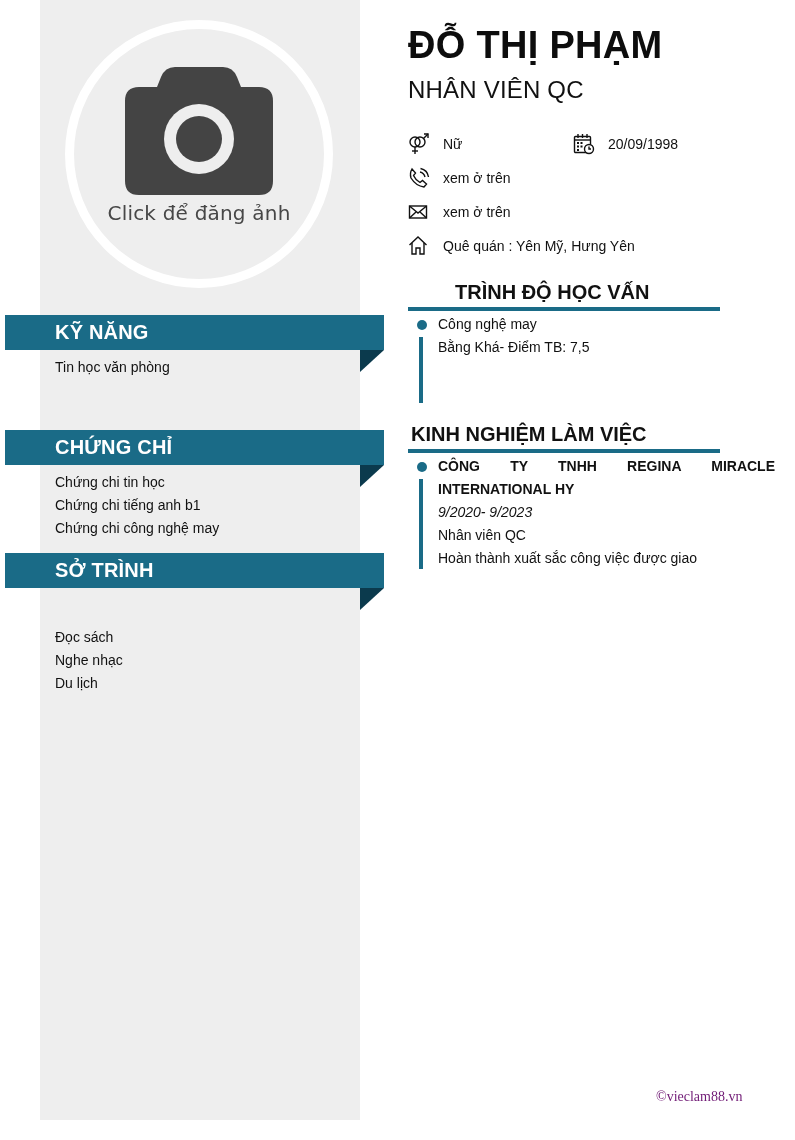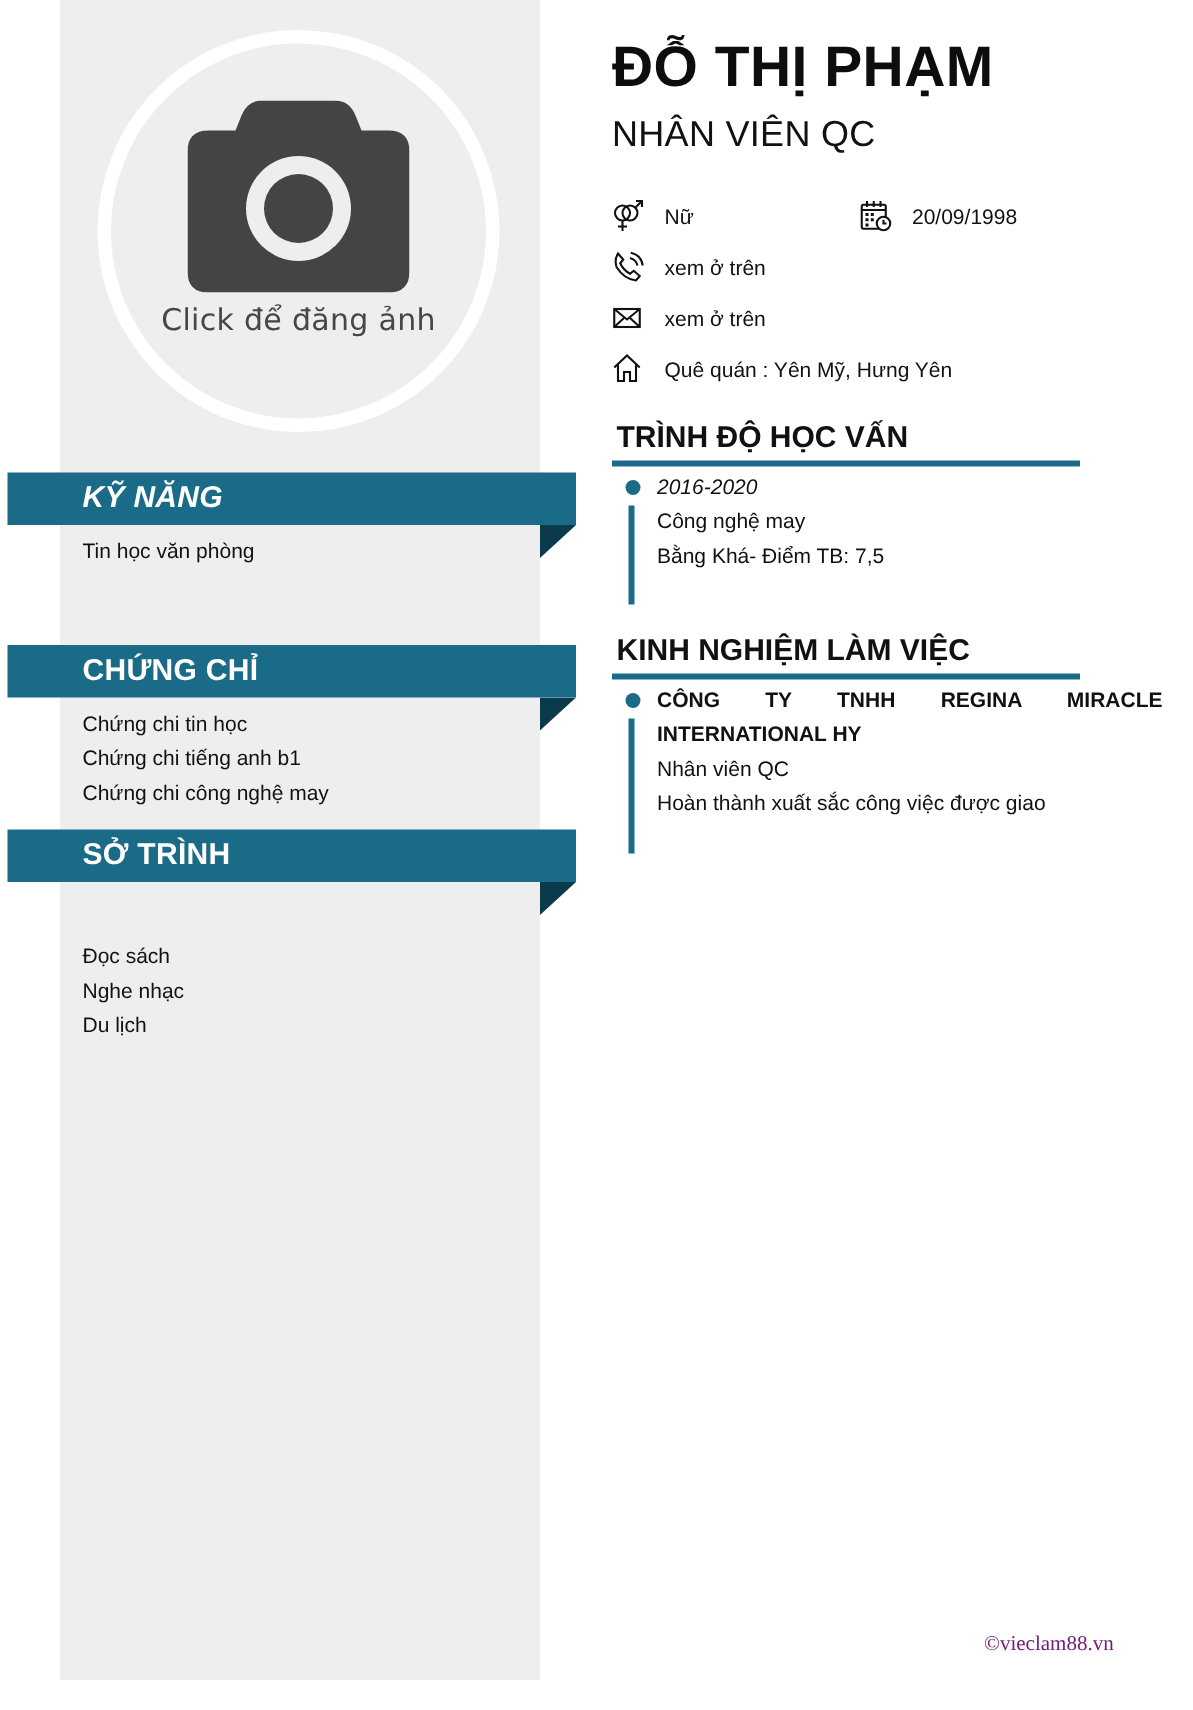--- a/index.html
+++ b/index.html
@@ -48,21 +48,21 @@
 
 <div class="avatar-ring">
   <svg class="camera" viewBox="0 0 148 128" xmlns="http://www.w3.org/2000/svg">
     <path d="M50 0 H98 Q108 0 112 10 L116 20 H134 Q148 20 148 34 V114 Q148 128 134 128 H14 Q0 128 0 114 V34 Q0 20 14 20 H32 L36 10 Q40 0 50 0 Z" fill="#444444"></path>
     <circle cx="74" cy="72" r="35" fill="#eeeeee"></circle>
     <circle cx="74" cy="72" r="23" fill="#444444"></circle>
   </svg>
   <div class="avatar-caption">Click để đăng ảnh</div>
 </div>
 
-<div class="sec-header" style="top:315px;font-style:italic;">
+<div class="sec-header" style="top:315px;">
   <span class="title">KỸ NĂNG</span>
 </div>
 <div class="fold" style="top:350px;">
   <svg width="24" height="22" viewBox="0 0 24 22">
       <polygon points="0,0 24,0 0,22" fill="#0b3a4d"></polygon>
     </svg>
 </div>
 <div class="sec-list" style="top:356px;">
   <span class="item">Tin học văn phòng</span>
 </div>
@@ -146,33 +146,33 @@
   <span class="txt">xem ở trên</span>
 </div>
 <div class="info-row" style="left:408px; top:235px; width:300px;">
   <svg class="ico" viewBox="0 0 22 22" fill="none" stroke="#111" stroke-width="1.4">
     <path d="M1.5 10 L10 2 L18.5 10"></path>
     <path d="M4 8 V19 H8 V13 H12 V19 H16 V8"></path>
   </svg>
   <span class="txt">Quê quán : Yên Mỹ, Hưng Yên</span>
 </div>
 
-<div class="r-head" style="top:281px;">TRÌNH ĐỘ HỌC VẤN</div>
+<div class="r-head" style="top:281px;margin-left:44px;">TRÌNH ĐỘ HỌC VẤN</div>
 <div class="r-rule" style="top:307px;"></div>
 <div class="dot" style="top:320px;"></div>
 <div class="vline" style="top:337px; height:66px;"></div>
 <div class="entry" style="top:313px;">
-  <span class="period">2016-2020</span>
   <span class="line">Công nghệ may</span>
   <span class="line">Bằng Khá- Điểm TB: 7,5</span>
 </div>
 
 <div class="r-head" style="top:423px;">KINH NGHIỆM LÀM VIỆC</div>
 <div class="r-rule" style="top:449px;"></div>
 <div class="dot" style="top:462px;"></div>
 <div class="vline" style="top:479px; height:90px;"></div>
 <div class="entry justify" style="top:455px;">
   <span class="org">CÔNG TY TNHH REGINA MIRACLE INTERNATIONAL HY</span>
+  <span class="period">9/2020- 9/2023</span>
   <span class="line">Nhân viên QC</span>
   <span class="line">Hoàn thành xuất sắc công việc được giao</span>
 </div>
 
 <div class="footer">©vieclam88.vn</div>
 
 </body></html>

